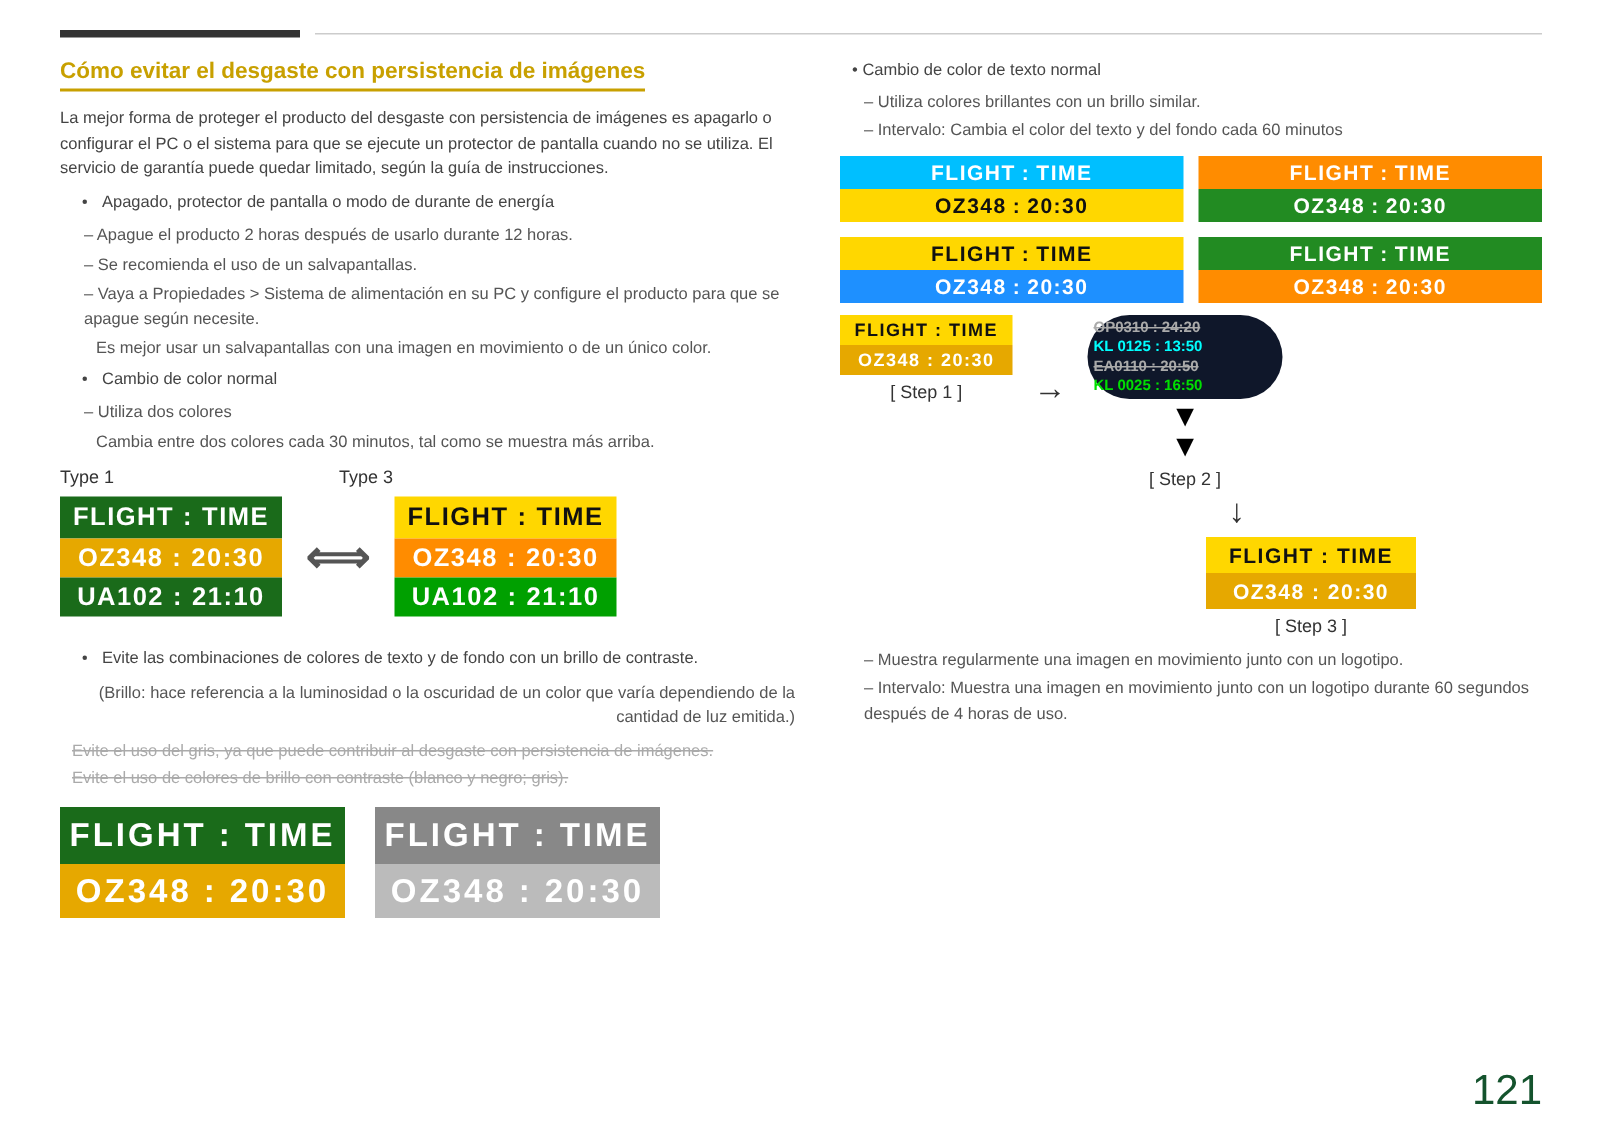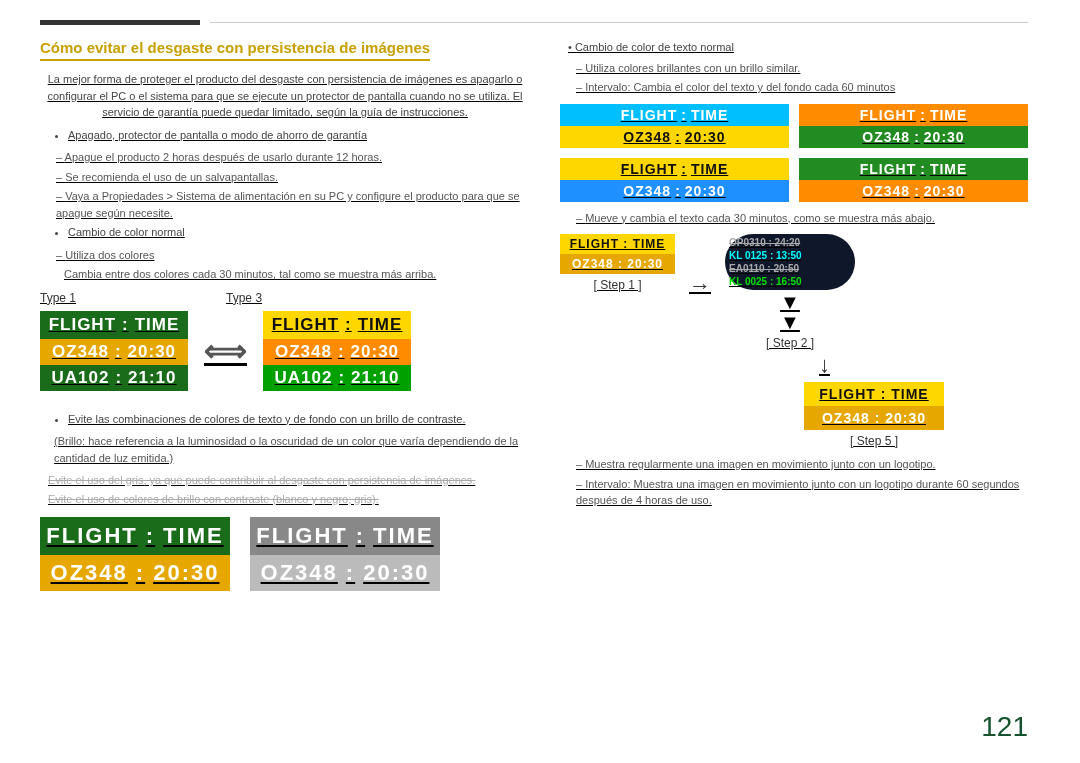--- a/index.html
+++ b/index.html
@@ -10,21 +10,20 @@
       height: 763px;
       overflow: hidden;
       position: relative;
     }
 
     .page {
       width: 1068px;
       height: 763px;
       padding: 20px 40px 20px 40px;
       position: relative;
-      text-decoration: underline;
     }
 
     
     .top-border {
       display: flex;
       align-items: center;
       margin-bottom: 14px;
     }
     .top-border-left {
       width: 160px;
@@ -63,21 +62,20 @@
       margin-bottom: 10px;
       display: inline-block;
     }
 
     
     .body-text {
       font-size: 11px;
       color: #444;
       line-height: 1.5;
       margin-bottom: 6px;
-      text-align: center;
     }
 
     .dash-item {
       font-size: 11px;
       color: #555;
       margin-left: 16px;
       margin-bottom: 3px;
       line-height: 1.5;
     }
 
@@ -306,25 +304,26 @@
 
   <div class="content">
 
     <div class="left-col">
 
       <span class="section-title">Cómo evitar el desgaste con persistencia de imágenes</span>
 
       <p class="body-text">La mejor forma de proteger el producto del desgaste con persistencia de imágenes es apagarlo o configurar el PC o el sistema para que se ejecute un protector de pantalla cuando no se utiliza. El servicio de garantía puede quedar limitado, según la guía de instrucciones.</p>
 
       <ul class="bullet-list">
-        <li class="bullet-item">Apagado, protector de pantalla o modo de ahorro de garantía</li>
+        <li class="bullet-item">Apagado, protector de pantalla o modo de durante de energía</li>
       </ul>
       <div class="dash-item">Apague el producto 2 horas después de usarlo durante 12 horas.</div>
       <div class="dash-item">Se recomienda el uso de un salvapantallas.</div>
       <div class="dash-item">Vaya a Propiedades &gt; Sistema de alimentación en su PC y configure el producto para que se apague según necesite.</div>
+      <div style="margin-left:24px; font-size:11px; color:#555; line-height:1.5; margin-bottom:4px;">Es mejor usar un salvapantallas con una imagen en movimiento o de un único color.</div>
 
       <ul class="bullet-list">
         <li class="bullet-item">Cambio de color normal</li>
       </ul>
       <div class="dash-item">Utiliza dos colores</div>
       <div style="margin-left:24px; font-size:11px; color:#555; line-height:1.5; margin-bottom:6px;">Cambia entre dos colores cada 30 minutos, tal como se muestra más arriba.</div>
 
       
       <div class="type-labels">
         <span class="type-label">Type 1</span>
@@ -371,21 +370,21 @@
             <span>21:10</span>
           </div>
         </div>
 
       </div>
 
       
       <ul class="bullet-list" style="margin-top:20px;">
         <li class="bullet-item">Evite las combinaciones de colores de texto y de fondo con un brillo de contraste.</li>
       </ul>
-      <div style="margin-left:14px; font-size:11px; color:#555; line-height:1.5; margin-bottom:6px;">(Brillo: hace referencia a la luminosidad o la oscuridad de un color que varía dependiendo de la cantidad de luz emitida.)</div>
+      <div style="margin-left:24px; font-size:11px; color:#555; line-height:1.5; margin-bottom:6px;text-align:right;">(Brillo: hace referencia a la luminosidad o la oscuridad de un color que varía dependiendo de la cantidad de luz emitida.)</div>
 
       <div style="margin-left:8px; font-size:11px; color:#aaa; text-decoration:line-through; line-height:1.5; margin-bottom:2px;">Evite el uso del gris, ya que puede contribuir al desgaste con persistencia de imágenes.</div>
       <div style="margin-left:8px; font-size:11px; color:#aaa; text-decoration:line-through; line-height:1.5; margin-bottom:10px;">Evite el uso de colores de brillo con contraste (blanco y negro; gris).</div>
 
       
       <div class="bottom-displays">
 
         <div class="flight-box-lg lg-dark">
           <div class="flight-header-lg">
             <span>FLIGHT</span>
@@ -471,21 +470,20 @@
           </div>
           <div class="fr-sm">
             <span>OZ348</span>
             <span> : </span>
             <span>20:30</span>
           </div>
         </div>
 
       </div>
 
-      <div class="note-dash" style="margin-bottom:8px;">Mueve y cambia el texto cada 30 minutos, como se muestra más abajo.</div>
 
       <div class="step-section">
 
         <div style="display:flex; align-items:flex-start; gap:14px;">
 
           <div class="step-col">
 
             <div style="display:flex; flex-direction:column; width:115px;">
               <div style="background:#ffd700; color:#111; font-size:12px; font-weight:900; padding:3px 6px; text-align:center; letter-spacing:1px;">FLIGHT : TIME</div>
               <div style="background:#e6a800; color:#fff; font-size:12px; font-weight:900; padding:3px 6px; text-align:center; letter-spacing:1px;">OZ348 : 20:30</div>
@@ -514,21 +512,21 @@
 
         <div style="display:flex; justify-content:flex-end; padding-right:0px; margin-top:2px; margin-bottom:4px; width:320px;">
           <span style="font-size:22px; color:#333; margin-right: 50px;">↓</span>
         </div>
 
         <div style="display:flex; flex-direction:column; align-items:center; margin-left:160px;">
           <div style="display:flex; flex-direction:column; width:140px;">
             <div style="background:#ffd700; color:#111; font-size:14px; font-weight:900; padding:4px 8px; text-align:center; letter-spacing:1px;">FLIGHT : TIME</div>
             <div style="background:#e6a800; color:#fff; font-size:14px; font-weight:900; padding:4px 8px; text-align:center; letter-spacing:1px;">OZ348 : 20:30</div>
           </div>
-          <div class="step-label">[ Step 5 ]</div>
+          <div class="step-label">[ Step 3 ]</div>
         </div>
 
       </div>
 
       <div class="note-dash" style="margin-top:8px;">Muestra regularmente una imagen en movimiento junto con un logotipo.</div>
       <div class="note-dash">Intervalo: Muestra una imagen en movimiento junto con un logotipo durante 60 segundos después de 4 horas de uso.</div>
 
     </div>
 
   </div>

